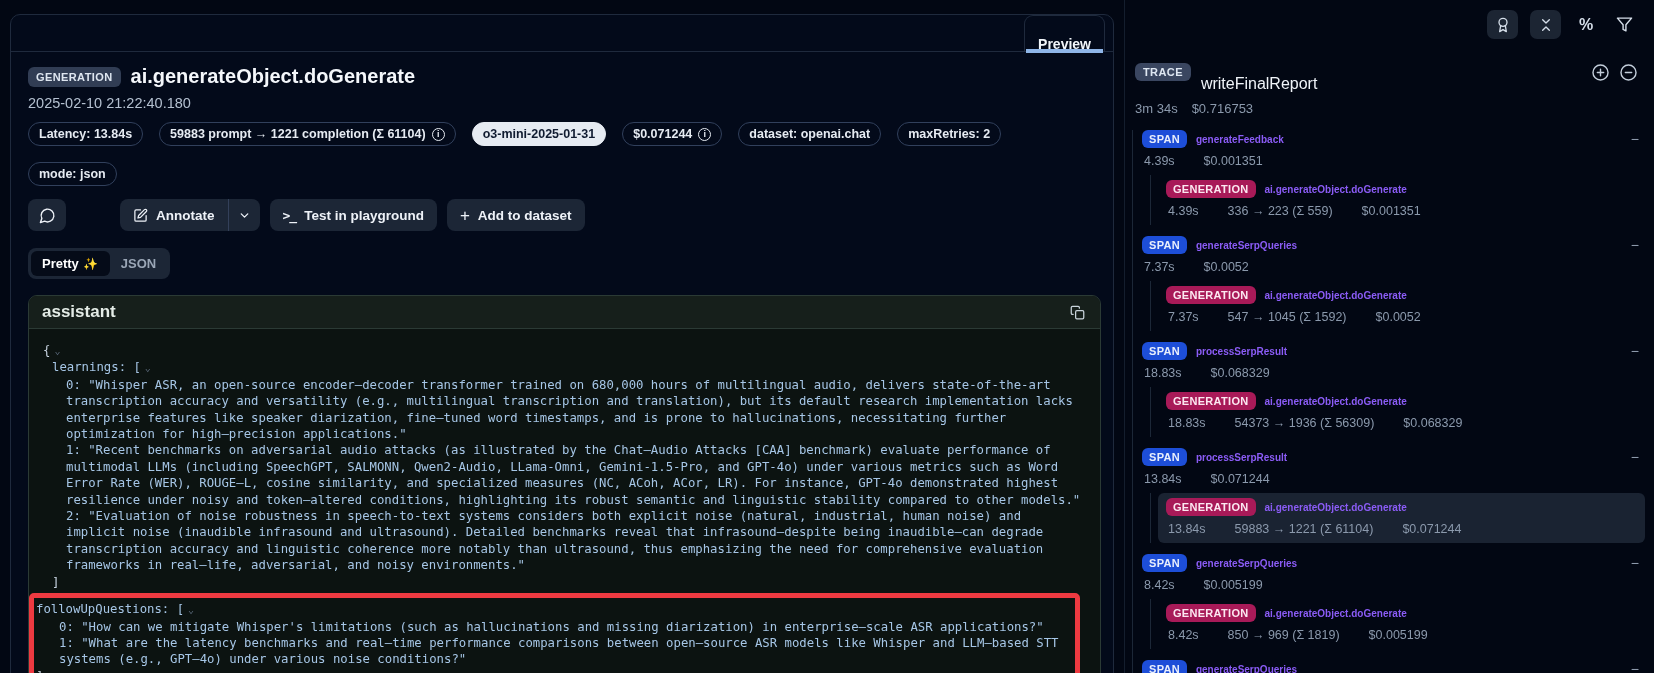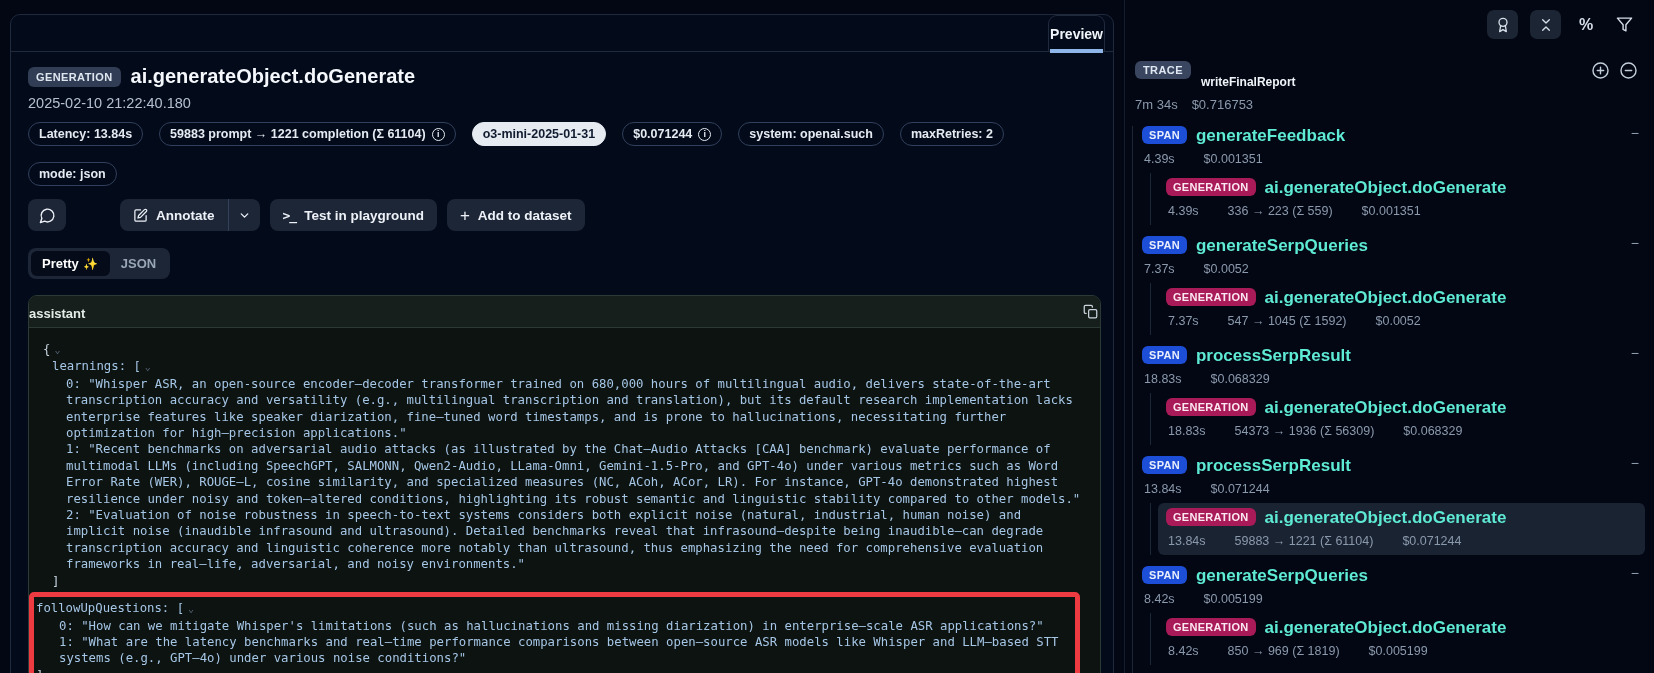--- a/index.html
+++ b/index.html
@@ -12,21 +12,21 @@
   }
   svg { display:block; }
 
   
   .main-panel {
     position:absolute; left:10px; top:14px; width:1104px; bottom:-30px;
     border:1px solid #1f2a3d; border-radius:10px; background:#030a1a;
   }
   .tabbar { height:37px; border-bottom:1px solid #1f2a3d; display:flex; justify-content:flex-end; padding-right:8px; }
   .tab {
-    position:relative; height:37px; display:flex; align-items:center; padding:0 1px;
+    position:relative; height:37px; display:flex; align-items:flex-end; padding:0 13px;
     border:1px solid #1f2a3d; border-bottom:none; border-radius:9px 9px 0 0;
     font-size:14px; font-weight:700; color:#f2f6fa; cursor:pointer;
   }
   .tab-underline { position:absolute; left:1px; right:1px; bottom:-1px; height:4px; background:#8fb6e8; }
 
   .panel-body { padding:13px 17px 0 17px; }
 
   .obs-header-row { display:flex; align-items:center; gap:10px; }
   .type-badge {
     background:#313d54; color:#dee6f0; font-size:11px; font-weight:700;
@@ -66,23 +66,23 @@
     border-radius:8px; padding:3px; margin-top:17px;
   }
   .seg { display:flex; align-items:flex-end; gap:5px; border:none; background:transparent; cursor:pointer;
     font-family:inherit; font-size:13px; font-weight:700; padding:5px 11px; border-radius:6px; color:#9aa6b6; }
   .seg.active { background:#050b18; color:#ffffff; }
   .spark { font-size:12px; }
 
   
   .code-card { margin-top:16px; border:1px solid #2b3a35; border-radius:9px; background:#0c1311; width:1073px; }
   .code-head {
-    display:flex; align-items:flex-end; justify-content:space-between;
+    display:flex; align-items:center; justify-content:space-between;
     background:#161f1b; border-bottom:1px solid #2b3a35; border-radius:8px 8px 0 0;
-    padding:6px 0; font-size:13px; font-weight:700; color:#e4ece7;
+    padding:6px 13px; font-size:17px; font-weight:700; color:#e4ece7;
   }
   .copy-btn { background:transparent; border:none; color:#c9d4dc; cursor:pointer; padding:2px; }
   .code-body {
     padding:13px 14px 14px; font-family:"DejaVu Sans Mono", monospace;
     font-size:12.3px; line-height:16.4px; color:#a6c6e6;
   }
   .cl { white-space:pre-wrap; word-break:break-word; }
   .ind1 { padding-left:9px; }
   .ind2 { padding-left:23px; }
   .punc { color:#c9d5e2; }
@@ -101,32 +101,32 @@
   .icon-sq {
     width:31px; height:29px; background:#1c2533; border:none; border-radius:7px;
     display:flex; align-items:center; justify-content:center; color:#d5dee9; cursor:pointer;
   }
   .icon-plain { background:transparent; border:none; color:#d5dee9; cursor:pointer;
     display:flex; align-items:center; justify-content:center; width:26px; height:26px; }
   .pct-glyph { font-size:16px; font-weight:700; font-family:"Liberation Sans", sans-serif; }
 
   .trace-row { display:flex; align-items:center; gap:10px; padding:0 16px 0 10px; }
   .trace-badge { background:#3a4660; color:#dfe7f2; font-size:11px; font-weight:700; letter-spacing:.4px; padding:3px 8px; border-radius:6px; }
-  .trace-name { font-size:12px; font-weight:700; color:#f0f4f9; flex:1;margin-top:24px; }
+  .trace-name { font-size:16px; font-weight:400; color:#f0f4f9; flex:1;margin-top:24px; }
   .tree-zoom { display:flex; gap:9px; }
   .tree-zoom button { background:transparent; border:none; color:#c3cedb; cursor:pointer; padding:0; }
 
   .trace-metrics { display:flex; gap:14px; padding:8px 10px 14px; font-size:13px; color:#8b99ac; }
 
   .tree { margin-left:7px; border-left:1px solid #1c2737; padding-left:9px; }
   .span-node { margin-bottom:11px; }
-  .node-row { display:flex; align-items:flex-start; gap:9px; padding-right:15px; cursor:pointer; }
+  .node-row { display:flex; align-items:center; gap:9px; padding-right:15px; cursor:pointer; }
   .span-badge { background:#1d4ed8; color:#e8eefc; font-size:11px; font-weight:700; letter-spacing:.3px; padding:3px 7px; border-radius:6px; }
   .gen-badge  { background:#a81a58; color:#fce8f1; font-size:11px; font-weight:700; letter-spacing:.3px; padding:3px 7px; border-radius:6px; }
-  .node-name { font-size:17px; font-weight:600; color:#5eead4; flex:1; }
+  .node-name { font-size:10px; font-weight:600; color:#8b5cf6; flex:1; }
   .node-collapse { color:#93a0b2; font-size:14px; line-height:1; cursor:pointer; }
   .node-metrics { display:flex; gap:29px; margin:6px 0 0 2px; font-size:12.5px; color:#8b99ac; }
   .children { border-left:1px solid #1c2737; margin:7px 0 0 8px; padding-left:7px; }
   .gen-node { padding:5px 8px 7px; margin-right:9px; border-radius:6px; cursor:pointer; }
   .gen-node.selected { background:#1a2332; }
 </style>
 </head>
 <body>
 
 <div>
@@ -155,21 +155,21 @@
           <span class="info-ic">i</span>
         </span>
         <span class="pill light">
           <span>o3-mini-2025-01-31</span>
         </span>
         <span class="pill">
           <span>$0.071244</span>
           <span class="info-ic">i</span>
         </span>
         <span class="pill">
-          <span>system: openai.such</span>
+          <span>dataset: openai.chat</span>
         </span>
         <span class="pill">
           <span>maxRetries: 2</span>
         </span>
         <span class="pill">
           <span>mode: json</span>
         </span>
       </div>
 
       <div class="actions-row">
@@ -278,21 +278,21 @@
         </button>
         <button>
           <svg width="19" height="19" viewBox="0 0 24 24" fill="none" stroke="currentColor" stroke-width="1.8" stroke-linecap="round">
               <circle cx="12" cy="12" r="9.5"></circle>
               <path d="M8 12h8"></path>
             </svg>
         </button>
       </span>
     </div>
     <div class="trace-metrics">
-      <span>7m 34s</span>
+      <span>3m 34s</span>
       <span>$0.716753</span>
     </div>
 
     <div class="tree">
 
       <div class="span-node">
         <div class="node-row">
           <span class="span-badge">SPAN</span>
           <span class="node-name">generateFeedback</span>
           <span class="node-collapse">−</span>

